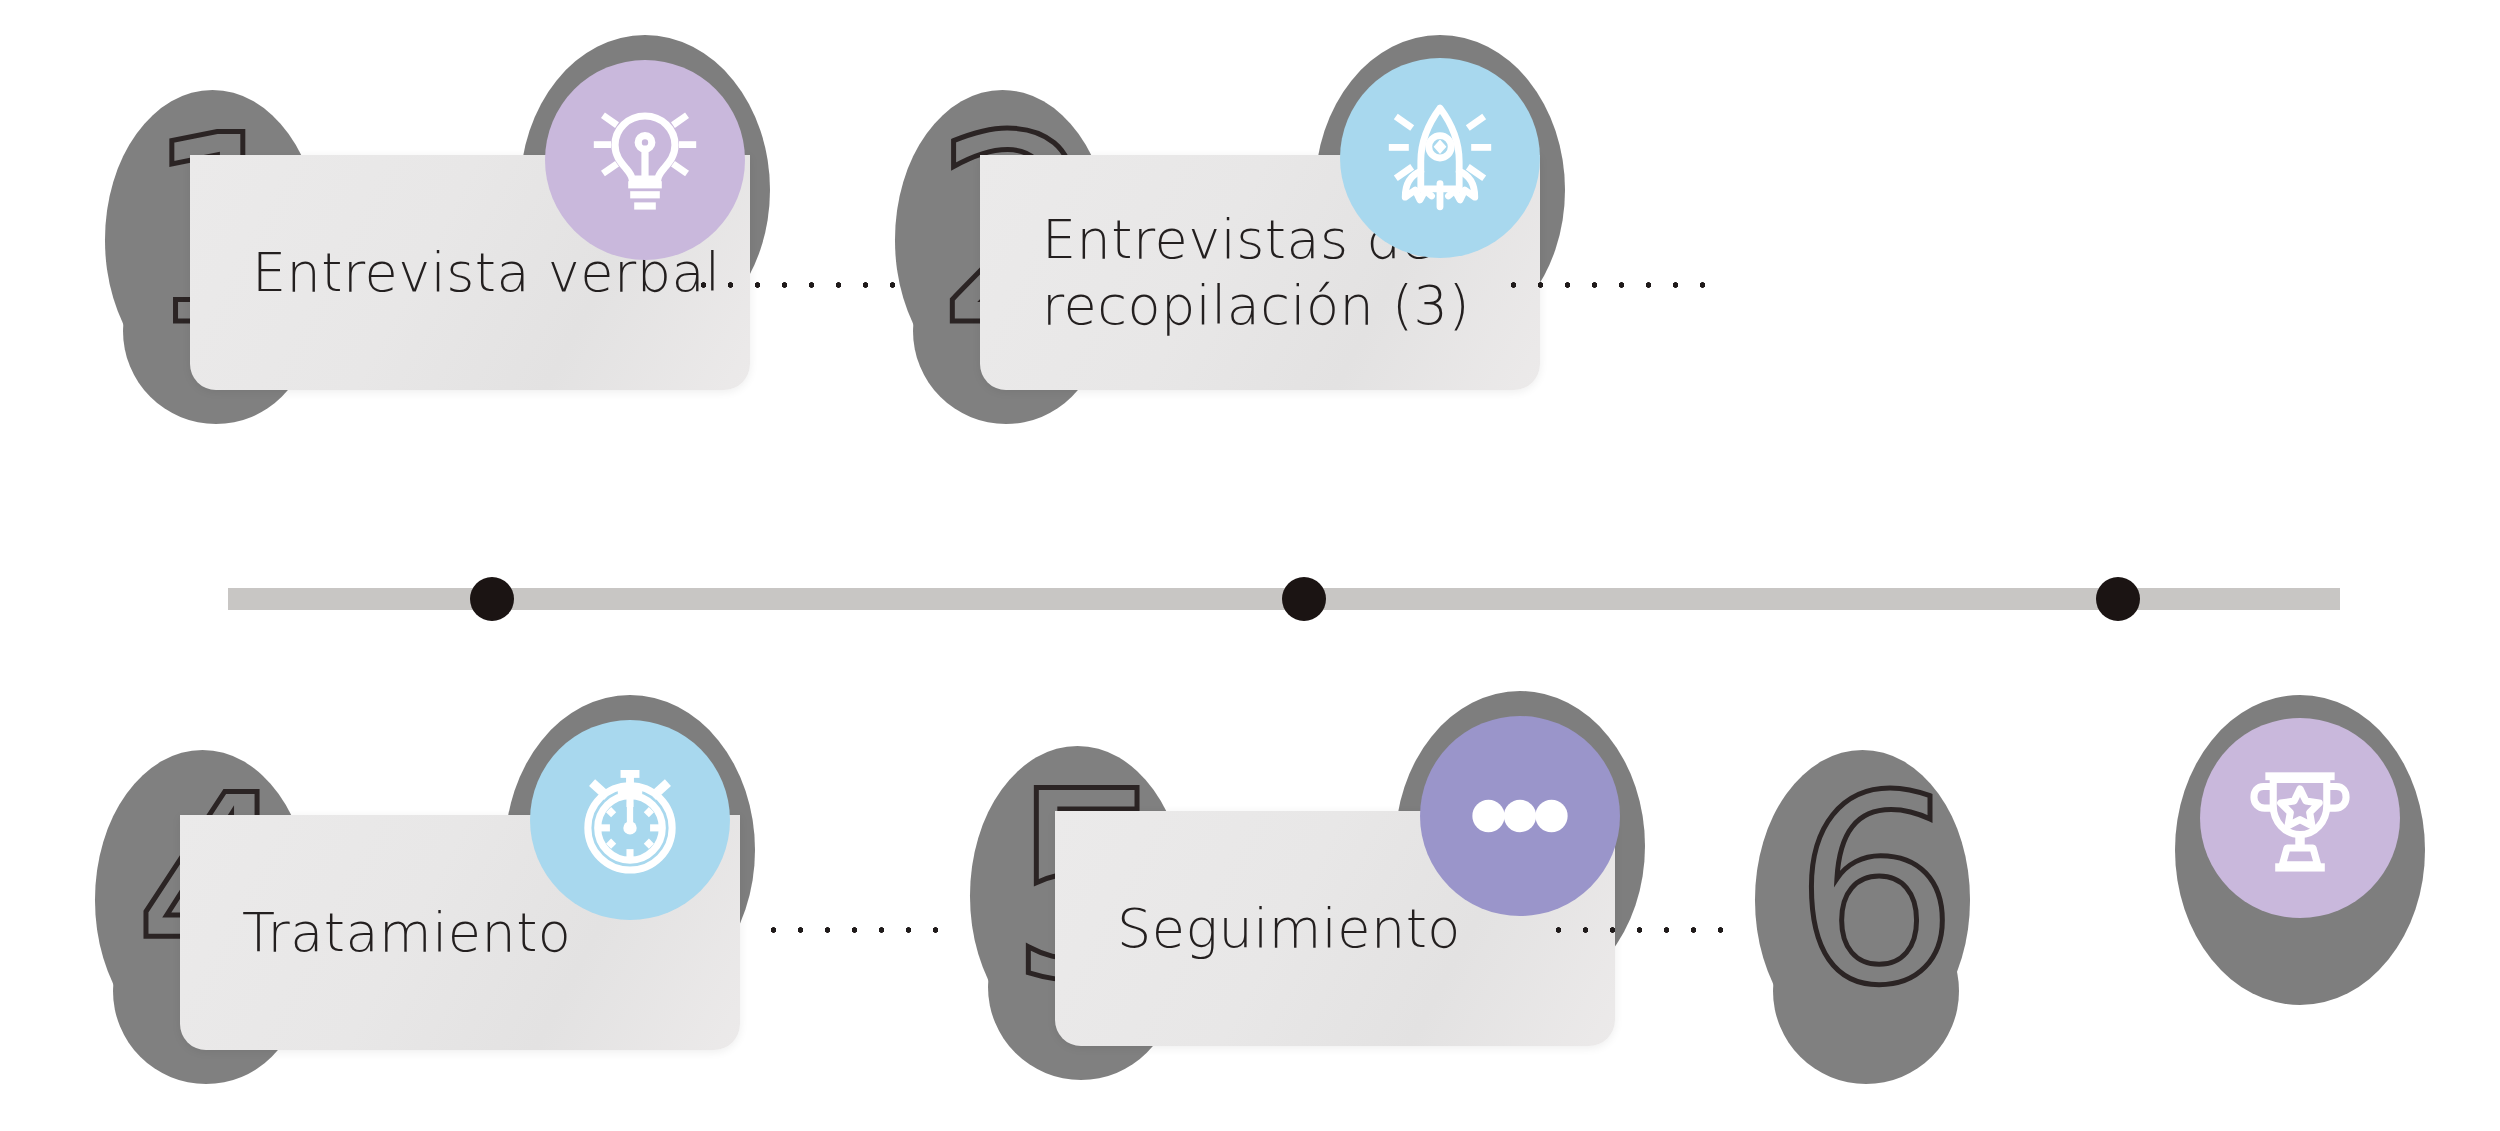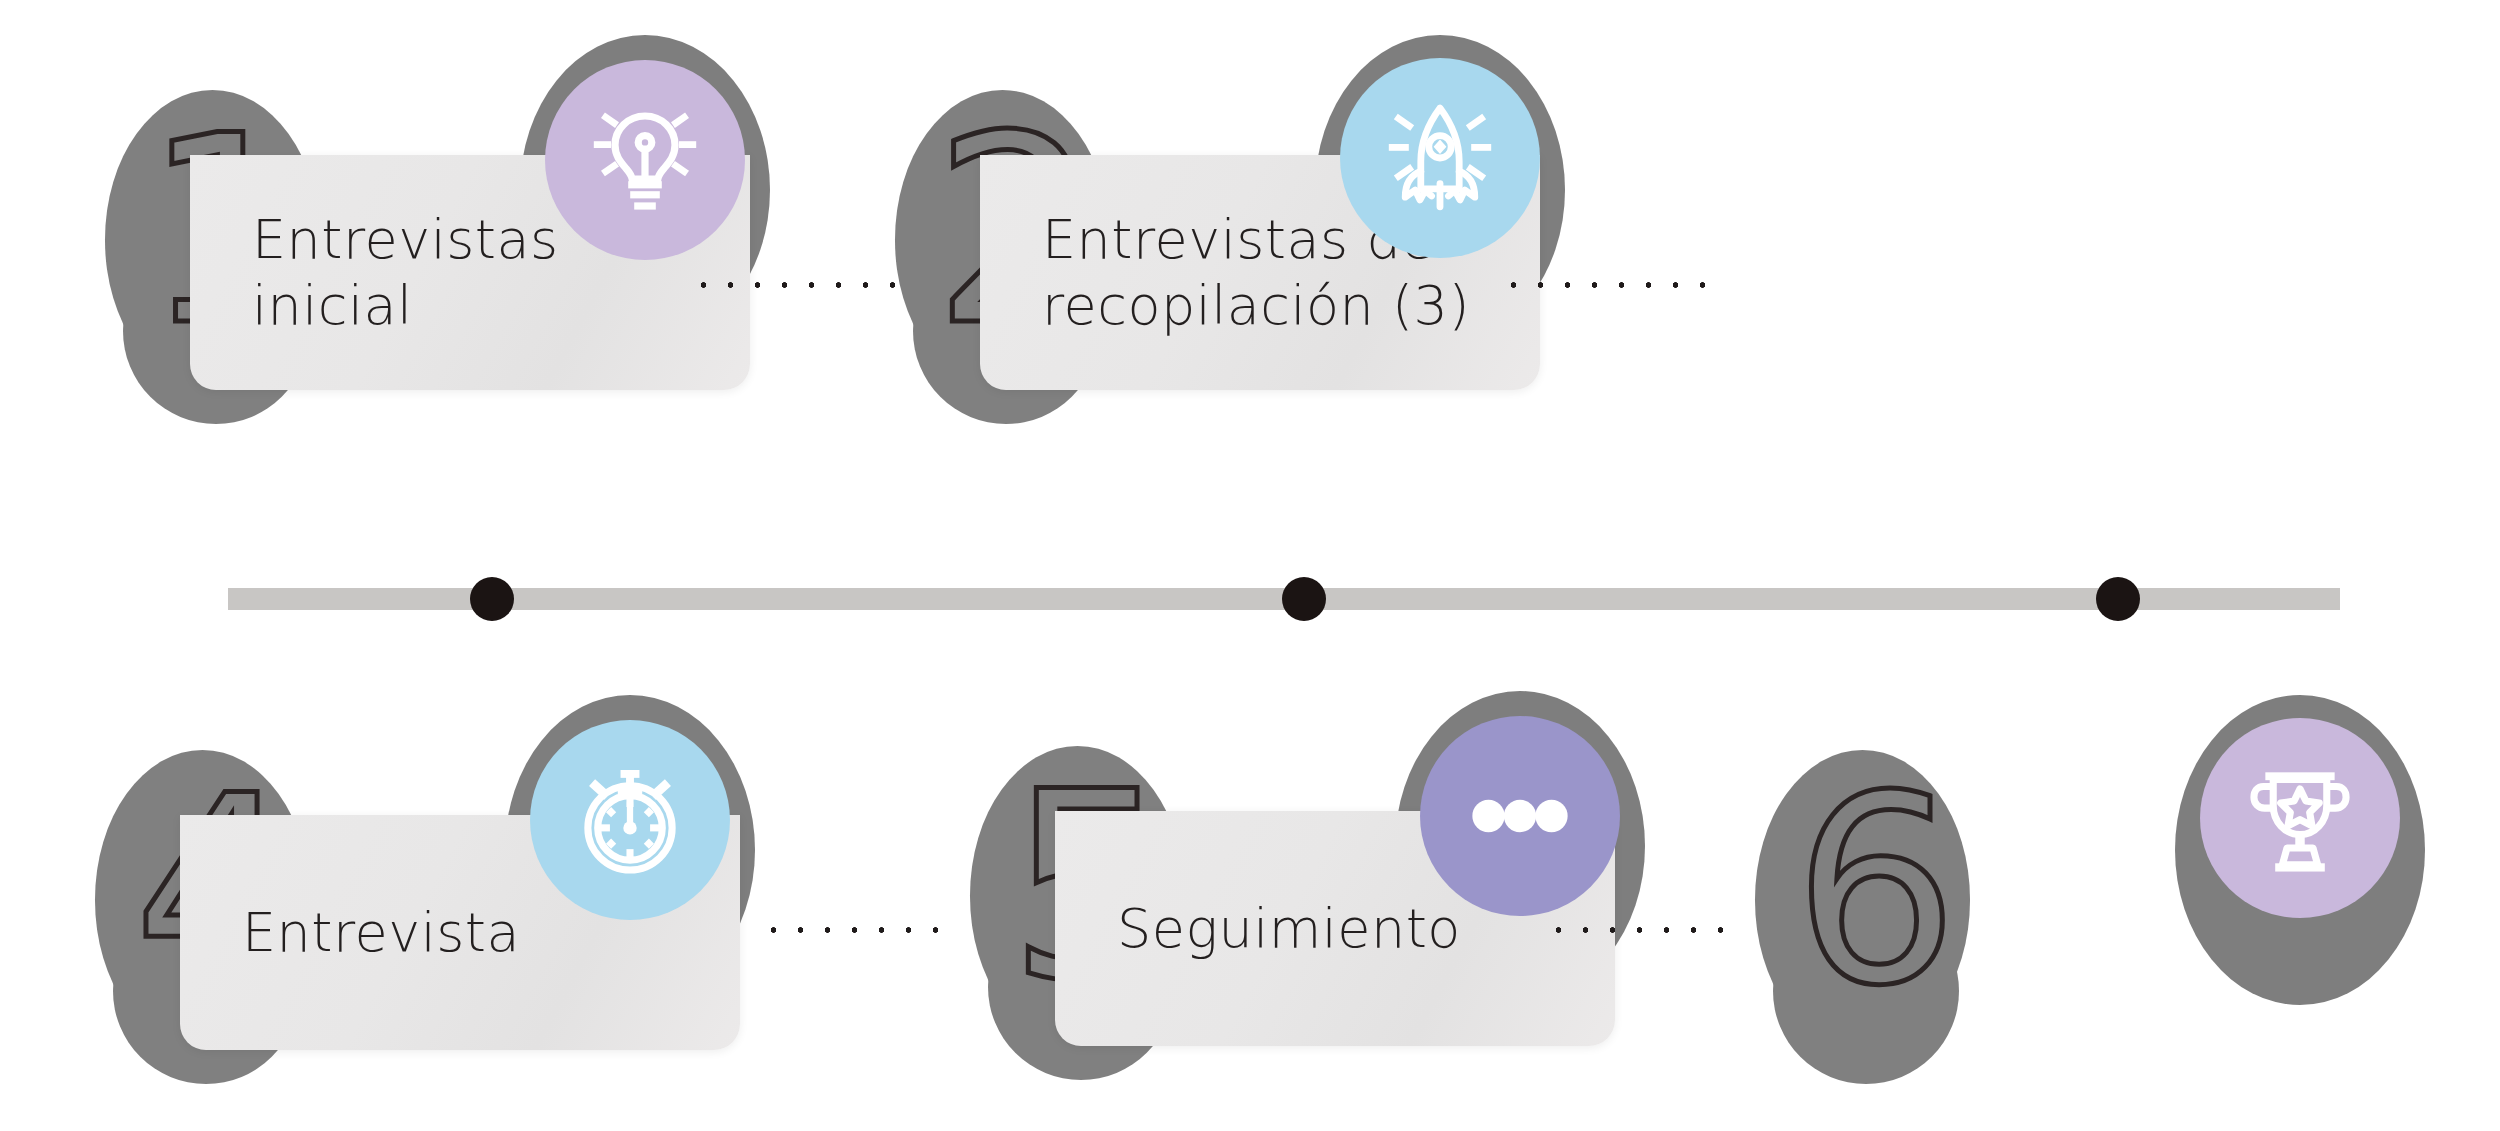--- a/index.html
+++ b/index.html
@@ -159,21 +159,21 @@
 </head>
 <body>
 
 <div id="canvas">
 
   <div class="step" style="left:95px; top:30px;">
     <div class="icon-shadow" style="right:125px; top:5px;"></div>
     <div class="num-blob"></div>
     <div class="num">1</div>
     <div class="card">
-      <div class="card-label">Entrevistas inicial</div>
+      <div class="card-label">Entrevista verbal</div>
     </div>
     <div class="icon-badge" style="background:#c9b8dc; right:150px; top:30px;">
       <svg width="128" height="128" viewBox="0 0 64 64" aria-hidden="true">
         <g fill="none" stroke="#ffffff" stroke-width="3.6" stroke-linecap="butt">
           <path d="M32 10 C23.5 10 17 16.6 17 24.5 C17 30 20 33.2 22.6 36.3 C24.3 38.3 25.3 39.6 25.6 41.6 L38.4 41.6 C38.7 39.6 39.7 38.3 41.4 36.3 C44 33.2 47 30 47 24.5 C47 16.6 40.5 10 32 10 Z"></path>
           <circle cx="32" cy="23.2" r="3.4"></circle>
           <path d="M32 26.6 L32 41.6"></path>
         </g>
         <g fill="#ffffff">
           <rect x="23.6" y="42.6" width="16.8" height="3.6"></rect>
@@ -226,21 +226,21 @@
   <div id="divider"></div>
   <div class="divider-dot" style="left:470px;"></div>
   <div class="divider-dot" style="left:1282px;"></div>
   <div class="divider-dot" style="left:2096px;"></div>
 
   <div class="step" style="left:85px; top:690px;">
     <div class="icon-shadow" style="right:130px; top:5px;"></div>
     <div class="num-blob"></div>
     <div class="num">4</div>
     <div class="card">
-      <div class="card-label">Entrevista</div>
+      <div class="card-label">Tratamiento</div>
     </div>
     <div class="icon-badge" style="background:#a8d8ee; right:155px; top:30px;">
       <svg width="126" height="126" viewBox="0 0 64 64" aria-hidden="true">
         <g fill="none" stroke="#ffffff" stroke-width="3.6">
           <circle cx="32" cy="36" r="21.4"></circle>
           <circle cx="32" cy="36" r="16.4"></circle>
         </g>
         <g fill="#ffffff">
           <rect x="27.2" y="6.6" width="9.6" height="4"></rect>
           <rect x="30" y="9.6" width="4" height="6.6"></rect>

